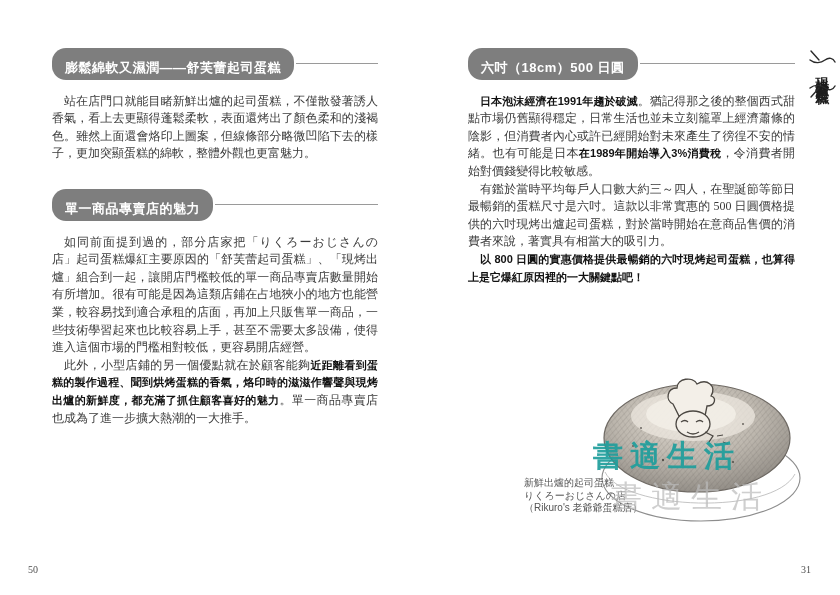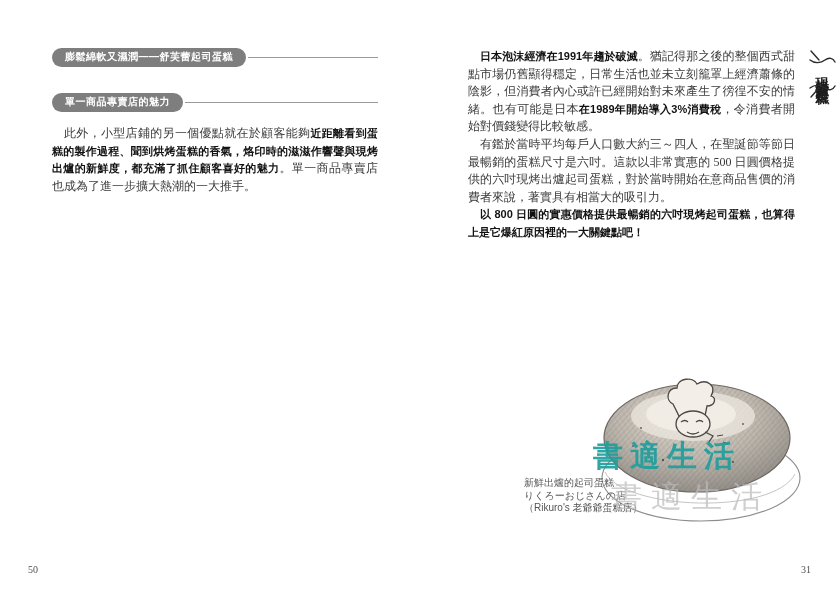--- a/index.html
+++ b/index.html
@@ -5,21 +5,21 @@
   html,body{margin:0;padding:0;}
   body{
     width:840px;height:595px;position:relative;background:#ffffff;overflow:hidden;
     font-family:"Liberation Serif","DejaVu Serif",serif;
     -webkit-font-smoothing:antialiased;
   }
   
   .sec-header{display:flex;align-items:center;margin-bottom:13px;}
   .pill{
     background:#7e7e7e;color:#ffffff;border-radius:14px;
-    padding:3px 13px 4px 13px;font-size:10px;font-weight:bold;line-height:1.2;
+    padding:12px 13px 4px 13px;font-size:13px;font-weight:bold;line-height:1.2;
     font-family:"Liberation Sans","DejaVu Sans",sans-serif;
     letter-spacing:0.5px;white-space:nowrap;flex:0 0 auto;
   }
   .rule{flex:1 1 auto;height:1px;background:#9a9a9a;margin-left:2px;}
   
   .page-col{position:absolute;top:48px;}
   .col-left{left:52px;width:326px;}
   .col-right{left:468px;width:327px;}
   .bodytext{font-size:12px;line-height:17.6px;color:#3a3a3a;text-align:justify;}
   .bodytext p{margin:0;text-indent:1em;}
@@ -69,36 +69,42 @@
 <body>
 
 <div class="page-col col-left">
 
   <div class="sec-header">
     <span class="pill">膨鬆綿軟又濕潤——舒芙蕾起司蛋糕</span>
     <span class="rule"></span>
   </div>
 
   <div class="bodytext">
+    <p><span>站在店門口就能目睹新鮮出爐的起司蛋糕，不僅散發著誘人香氣，看上去更顯得蓬鬆柔軟，表面還烤出了顏色柔和的淺褐色。雖然上面還會烙印上圖案，但線條部分略微凹陷下去的樣子，更加突顯蛋糕的綿軟，整體外觀也更富魅力。</span></p>
   </div>
 
   <div class="section2">
     <div class="sec-header">
       <span class="pill">單一商品專賣店的魅力</span>
       <span class="rule"></span>
     </div>
     <div class="bodytext">
+      <p><span>如同前面提到過的，部分店家把「りくろーおじさんの店」起司蛋糕爆紅主要原因的「舒芙蕾起司蛋糕」、「現烤出爐」組合到一起，讓開店門檻較低的單一商品專賣店數量開始有所增加。很有可能是因為這類店鋪在占地狹小的地方也能營業，較容易找到適合承租的店面，再加上只販售單一商品，一些技術學習起來也比較容易上手，甚至不需要太多設備，使得進入這個市場的門檻相對較低，更容易開店經營。</span></p>
       <p><span>此外，小型店鋪的另一個優點就在於顧客能夠</span><b>近距離看到蛋糕的製作過程、聞到烘烤蛋糕的香氣，烙印時的滋滋作響聲與現烤出爐的新鮮度，都充滿了抓住顧客喜好的魅力</b><span>。單一商品專賣店也成為了進一步擴大熱潮的一大推手。</span></p>
     </div>
   </div>
 
 </div>
 
 <div class="page-col col-right">
 
+  <div class="sec-header">
+    <span class="pill">六吋（18cm）500 日圓</span>
+    <span class="rule"></span>
+  </div>
 
   <div class="bodytext">
     <p><b>日本泡沫經濟在1991年趨於破滅</b><span>。猶記得那之後的整個西式甜點市場仍舊顯得穩定，日常生活也並未立刻籠罩上經濟蕭條的陰影，但消費者內心或許已經開始對未來產生了徬徨不安的情緒。也有可能是日本</span><b>在1989年開始導入3%消費稅</b><span>，令消費者開始對價錢變得比較敏感。</span></p>
     <p><span>有鑑於當時平均每戶人口數大約三～四人，在聖誕節等節日最暢銷的蛋糕尺寸是六吋。這款以非常實惠的 500 日圓價格提供的六吋現烤出爐起司蛋糕，對於當時開始在意商品售價的消費者來說，著實具有相當大的吸引力。</span></p>
     <p><b>以 800 日圓的實惠價格提供最暢銷的六吋現烤起司蛋糕，也算得上是它爆紅原因裡的一大關鍵點吧！</b></p>
   </div>
 
 </div>
 
 <div class="cake-illo">

